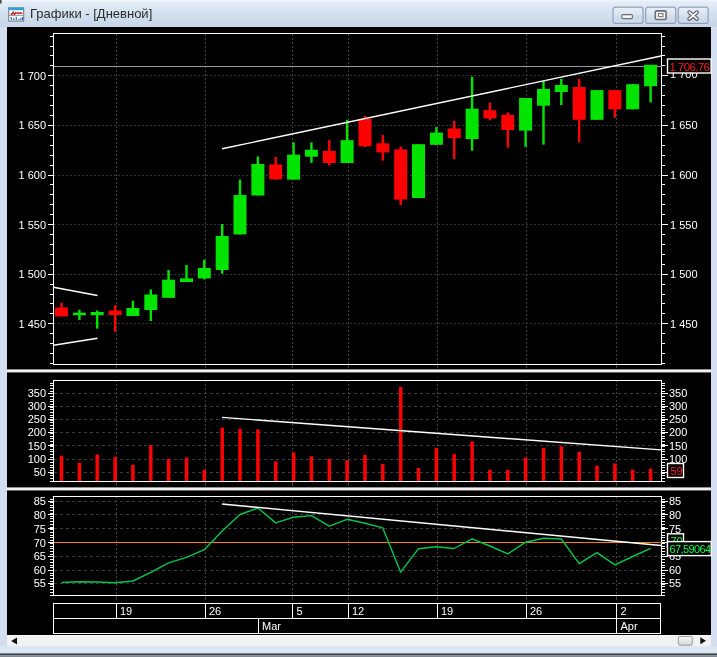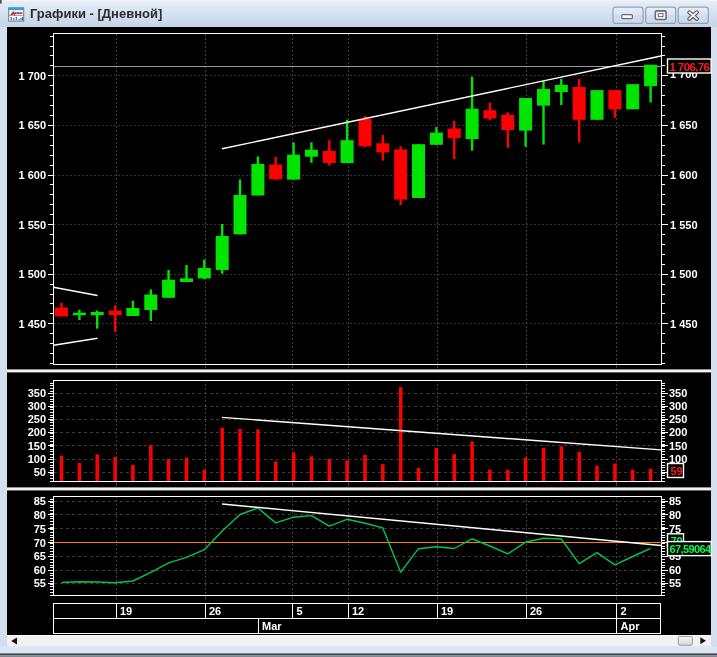--- a/index.html
+++ b/index.html
@@ -1,15 +1,15 @@
 <!DOCTYPE html>
 <html><head><meta charset="utf-8"><title>Графики - [Дневной]</title>
 <style>
 html,body{margin:0;padding:0;background:#d3dfee;}
-#win{position:relative;width:717px;height:657px;overflow:hidden;font-family:"Liberation Sans",sans-serif;font-weight:bold;}
+#win{position:relative;width:717px;height:657px;overflow:hidden;font-family:"Liberation Sans",sans-serif;}
 svg{position:absolute;top:0;left:0;display:block;}
 </style></head>
 <body>
 <div id="win">
 <svg width="717" height="657" viewBox="0 0 717 657" font-family="Liberation Sans, sans-serif">
 <defs>
 <linearGradient id="tb" x1="0" y1="0" x2="0" y2="1">
  <stop offset="0" stop-color="#e7eff9"></stop>
           <stop offset="0.5" stop-color="#d4e1ef"></stop>
           <stop offset="1" stop-color="#c5d5e7"></stop>

